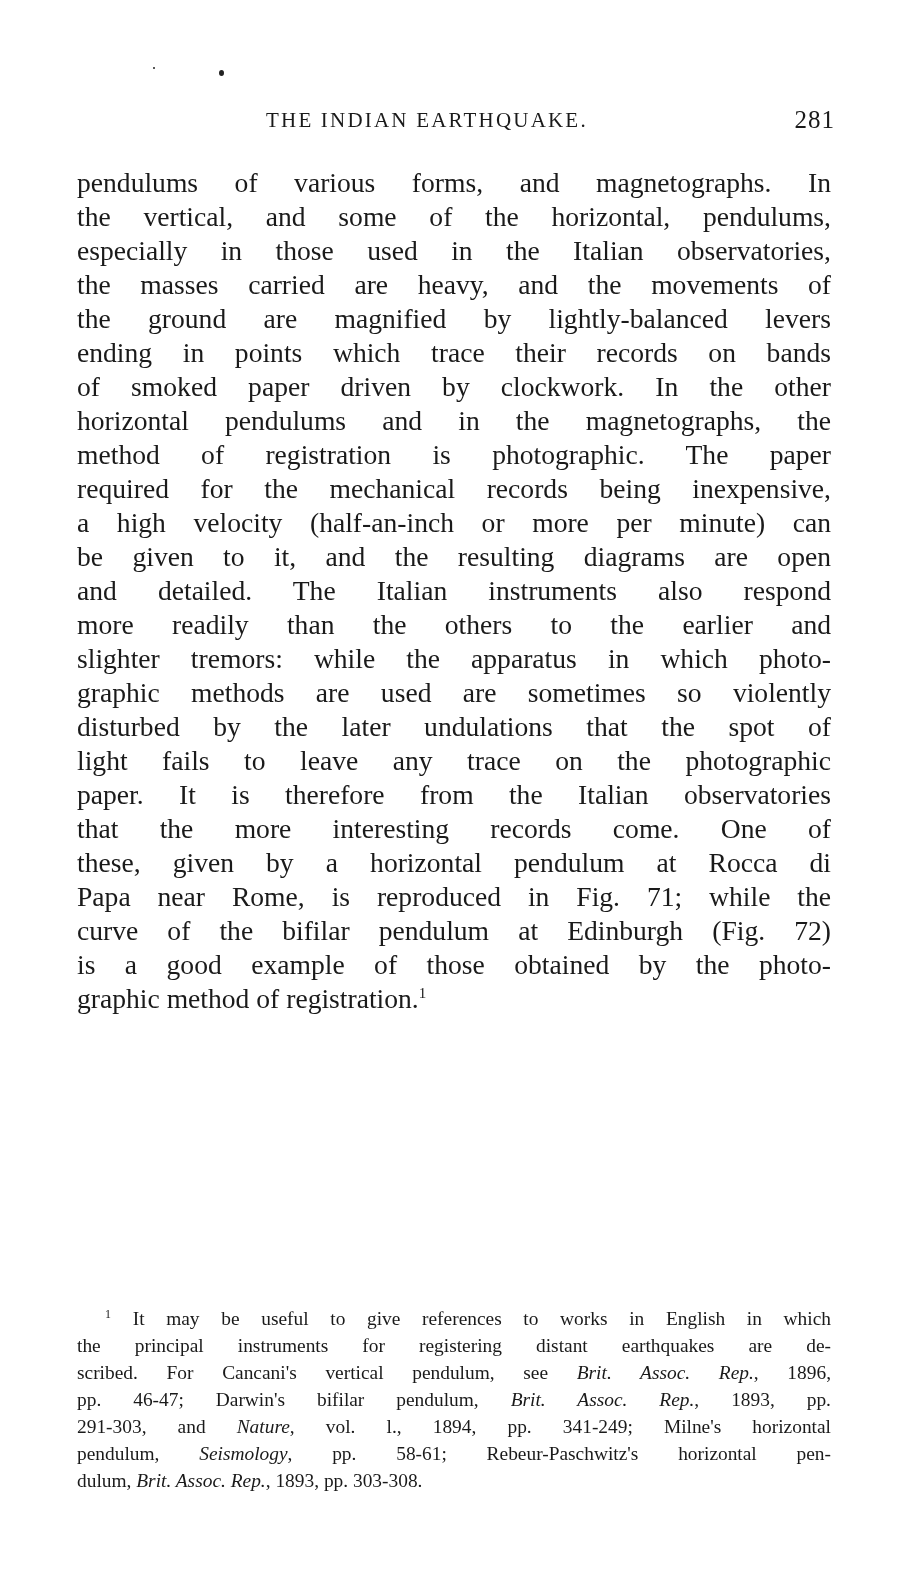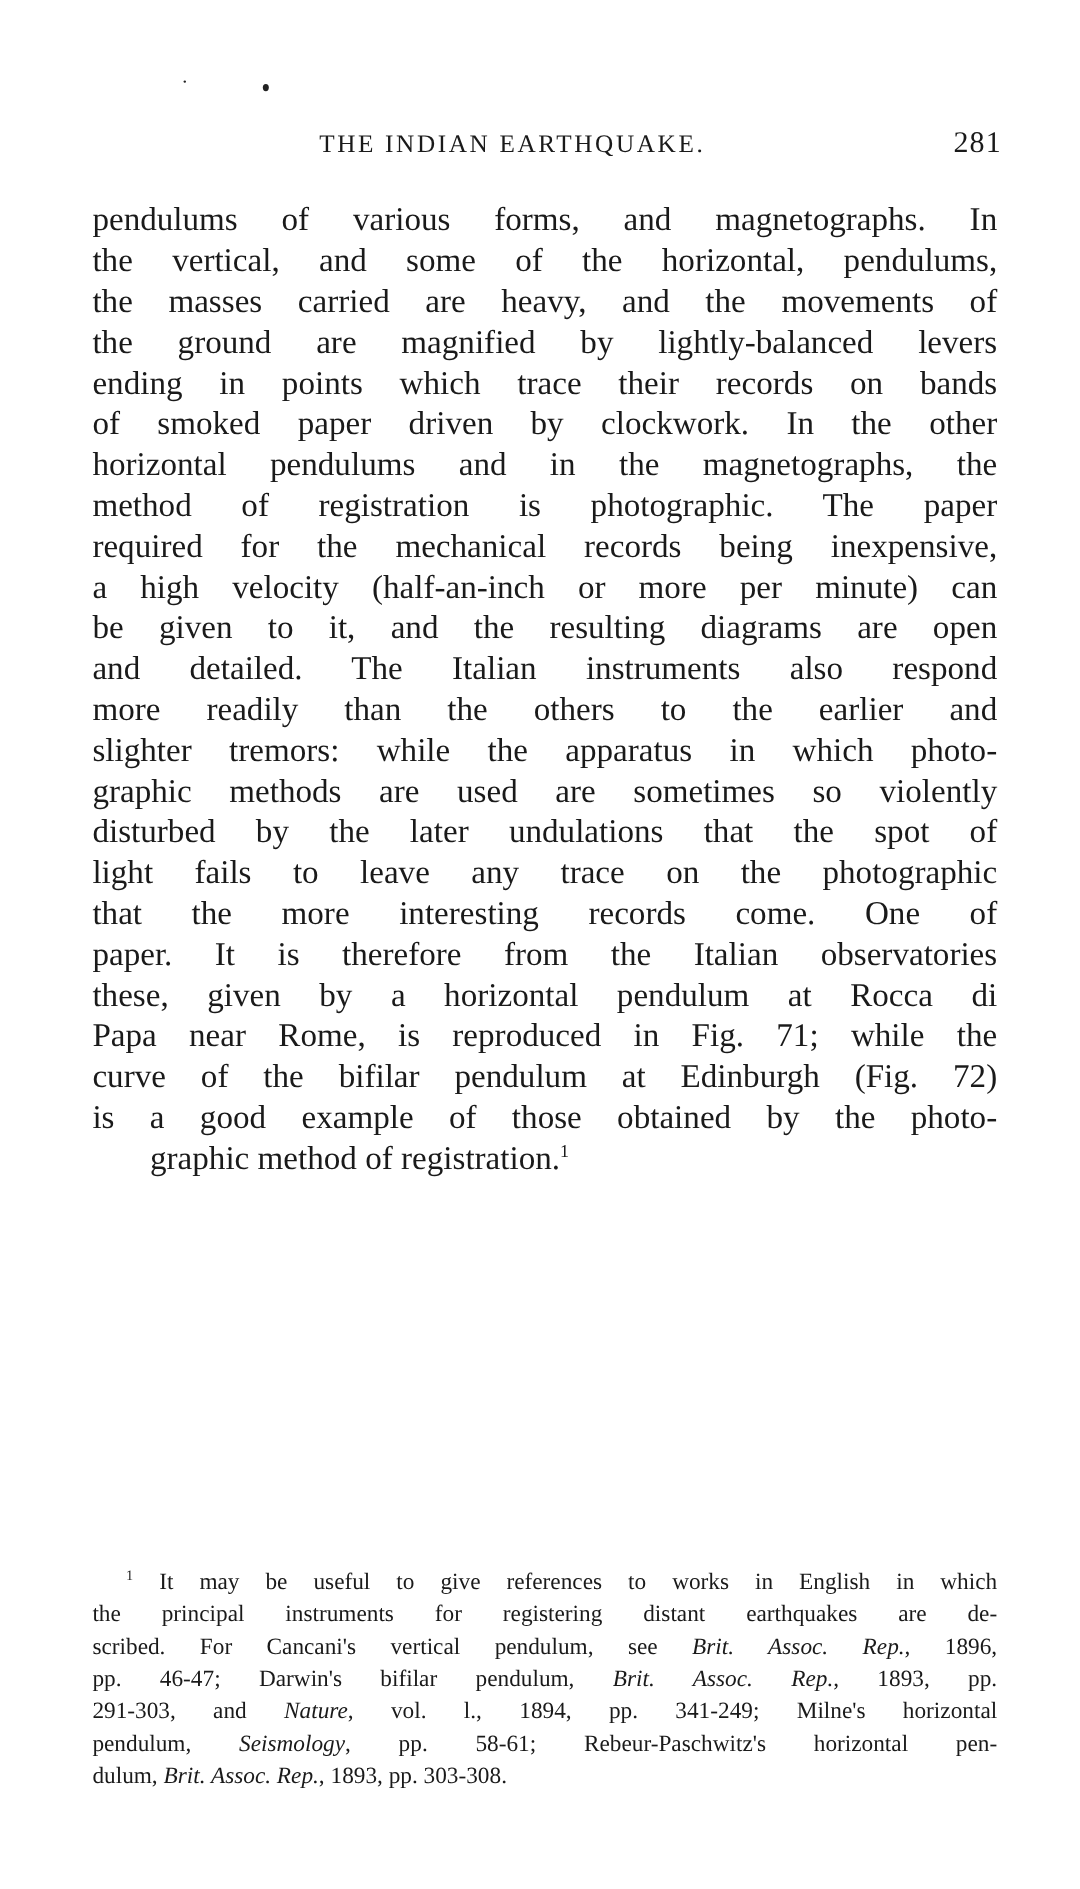--- a/index.html
+++ b/index.html
@@ -6,21 +6,21 @@
   body { width: 900px; height: 1574px; position: relative; overflow: hidden; color: #1a1a1a; font-family: "Liberation Serif", "DejaVu Serif", serif; }
   .speck { position: absolute; background: #222; border-radius: 50%; }
   .speck1 { left: 153px; top: 67px; width: 2px; height: 2px; }
   .speck2 { left: 219px; top: 70px; width: 5px; height: 6px; }
   .header { position: absolute; top: 108px; left: 75px; width: 760px; height: 30px; }
   .running-title { position: absolute; left: 191px; top: 0; font-size: 21px; letter-spacing: 2.2px; }
   .page-number { position: absolute; right: 0; top: -2px; font-size: 25px; letter-spacing: 1px; }
   .body { position: absolute; top: 166px; left: 77px; width: 754px; }
   .body p { margin: 0; font-size: 27.6px; line-height: 34px; text-align: justify; text-align-last: justify; }
   .body p .line { display: block; text-align: justify; text-align-last: justify; white-space: nowrap; }
-  .body p .line.last { text-align-last: left; margin-left: 48px; }
+  .body p .line.last { text-align-last: left; }
   .indent { padding-left: 28px; }
   sup { font-size: 15px; vertical-align: 10px; line-height: 0; }
   .footnote { position: absolute; top: 1290px; left: 77px; width: 754px; font-size: 19.4px; line-height: 27px; }
   .footnote .line { display: block; text-align: justify; text-align-last: justify; white-space: nowrap; }
   .footnote .line.first { padding-left: 28px; margin-top: 15px; }
   .footnote .line.last { text-align-last: left; }
   .footnote sup { font-size: 12px; vertical-align: 7px; }
   i { font-style: italic; }
 </style>
 </head>
@@ -31,37 +31,38 @@
 
 <div class="header">
   <span class="running-title">THE INDIAN EARTHQUAKE.</span>
   <span class="page-number">281</span>
 </div>
 
 <div class="body">
   <p id="p1">
       <span class="line">pendulums of various forms, and magnetographs.  In</span>
       <span class="line">the vertical, and some of the horizontal, pendulums,</span>
+      <span class="line">especially in those used in the Italian observatories,</span>
       <span class="line">the masses carried are heavy, and the movements of</span>
       <span class="line">the ground are magnified by lightly-balanced levers</span>
       <span class="line">ending in points which trace their records on bands</span>
       <span class="line">of smoked paper driven by clockwork.  In the other</span>
       <span class="line">horizontal pendulums and in the magnetographs, the</span>
       <span class="line">method of registration is photographic.  The paper</span>
       <span class="line">required for the mechanical records being inexpensive,</span>
       <span class="line">a high velocity (half-an-inch or more per minute) can</span>
       <span class="line">be given to it, and the resulting diagrams are open</span>
       <span class="line">and detailed.  The Italian instruments also respond</span>
       <span class="line">more readily than the others to the earlier and</span>
       <span class="line">slighter tremors: while the apparatus in which photo-</span>
       <span class="line">graphic methods are used are sometimes so violently</span>
       <span class="line">disturbed by the later undulations that the spot of</span>
       <span class="line">light fails to leave any trace on the photographic</span>
+      <span class="line">paper.  It is therefore from the Italian observatories</span>
       <span class="line">that the more interesting records come.  One of</span>
-      <span class="line">paper.  It is therefore from the Italian observatories</span>
       <span class="line">these, given by a horizontal pendulum at Rocca di</span>
       <span class="line">Papa near Rome, is reproduced in Fig. 71; while the</span>
       <span class="line">curve of the bifilar pendulum at Edinburgh (Fig. 72)</span>
       <span class="line">is a good example of those obtained by the photo-</span>
       <span class="line last">graphic method of registration.<sup>1</sup></span>
     </p>
 </div>
 
 <div class="footnote">
   <span class="line first"><sup>1</sup> <span>It may be useful to give references to works in English in which</span></span>

